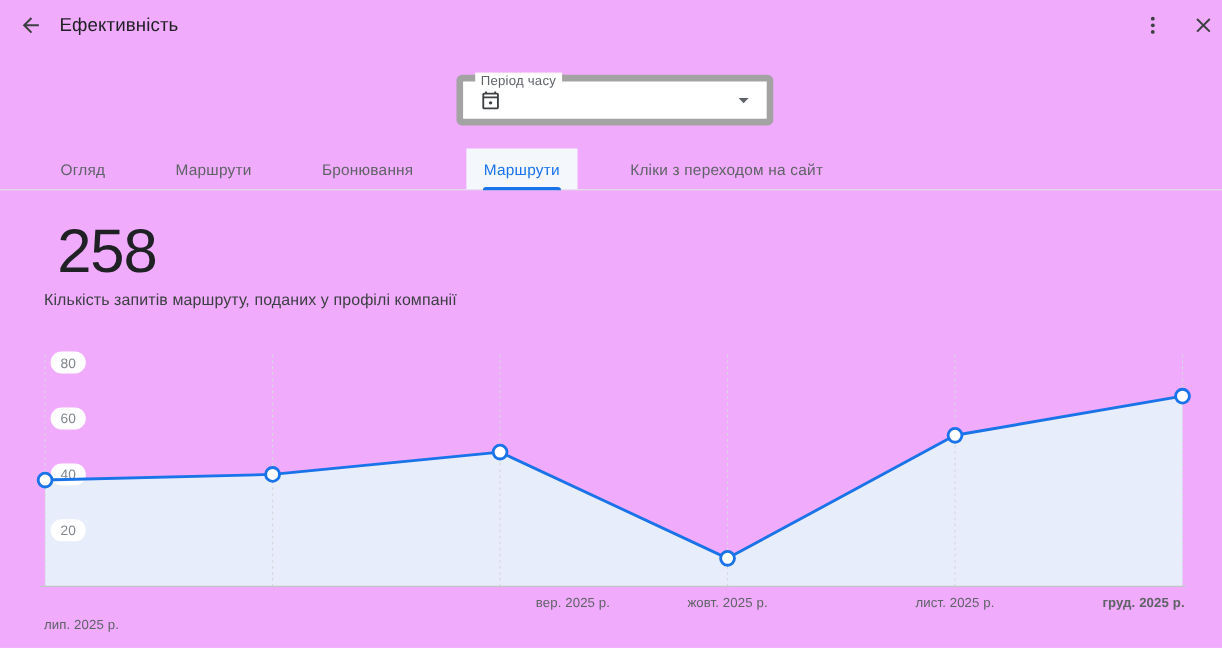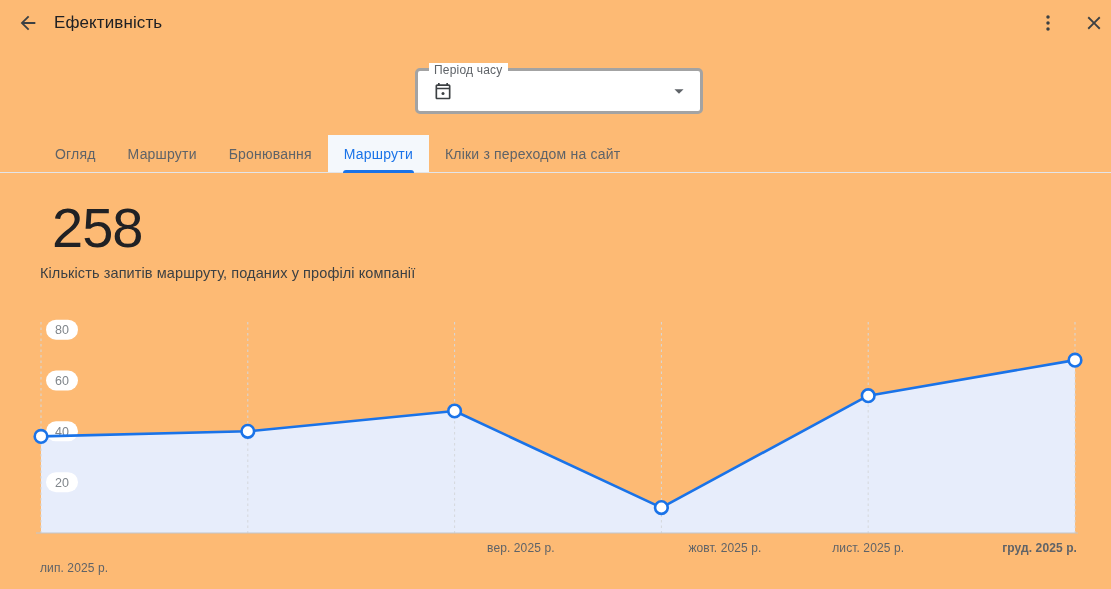--- a/index.html
+++ b/index.html
@@ -1,21 +1,21 @@
 <!DOCTYPE html>
 <html><head>
 <meta charset="utf-8">
 <style>
   * { box-sizing: border-box; }
   html, body { margin: 0; padding: 0; background: #fff; }
   .app {
     position: relative;
     width: 1111px;
     height: 589px;
-    background: #fdba74;
+    background: #f0abfc;
     font-family: "Liberation Sans", "DejaVu Sans", sans-serif;
     overflow: hidden;
     color: #202124;
   }
 
   
   .iconbtn {
     position: absolute;
     width: 40px; height: 40px;
     border: none; background: none; padding: 8px;
@@ -28,21 +28,21 @@
   .close-btn { left: 1074px; top: 3px; }
   .page-title {
     position: absolute; left: 54px; top: 13px;
     font-size: 17px; color: #202124; letter-spacing: .1px;
   }
 
   
   .datefield {
     position: absolute; left: 415px; top: 68px;
     width: 288px; height: 46px;
-    border: 3px solid #a3a3a3; border-radius: 5px;
+    border: 6px solid #a3a3a3; border-radius: 5px;
     background: #fff; cursor: pointer;
     display: flex; align-items: center;
     padding: 0 10px 0 15px;
   }
   .datefield-label {
     position: absolute; top: -8px; left: 11px;
     background: #fff; padding: 0 5px;
     font-size: 12px; color: #5f6368; letter-spacing: .2px;
   }
   .datefield-value {
@@ -51,21 +51,21 @@
     white-space: nowrap;
   }
   .datefield-caret { margin-left: auto; display: flex; }
 
   
   .tabs-row {
     position: absolute; left: 0; top: 135px;
     width: 1111px; height: 38px;
     border-bottom: 1px solid #e3e5e8;
   }
-  .tabs { display: flex; margin-left: 39px; height: 37px; }
+  .tabs { display: flex; margin-left: 39px; height: 37px; gap: 32px; }
   .tab {
     position: relative;
     border: none; background: none; cursor: pointer;
     padding: 0 16px; height: 37px;
     display: flex; align-items: center;
     font-family: inherit; font-size: 14px; font-weight: 500;
     color: #5f6368; letter-spacing: .2px; white-space: nowrap;
   }
   .tab.active { color: #1a73e8; background: #f4f8fc; }
   .tab-underline {
@@ -187,18 +187,18 @@
         <circle cx="247.8" cy="121.3132530120482" r="6.3" fill="#ffffff" stroke="#1a73e8" stroke-width="2.6"></circle>
         <circle cx="454.6" cy="100.97590361445783" r="6.3" fill="#ffffff" stroke="#1a73e8" stroke-width="2.6"></circle>
         <circle cx="661.4" cy="197.57831325301206" r="6.3" fill="#ffffff" stroke="#1a73e8" stroke-width="2.6"></circle>
         <circle cx="868.2" cy="85.72289156626505" r="6.3" fill="#ffffff" stroke="#1a73e8" stroke-width="2.6"></circle>
         <circle cx="1075" cy="50.13253012048193" r="6.3" fill="#ffffff" stroke="#1a73e8" stroke-width="2.6"></circle>
       </svg>
   </div>
   <div class="xlabels" id="xlabels">
       <div class="xlabel" style="color: rgb(95, 99, 104); left: 40px; margin-top: 20px;">лип. 2025 р.</div>
       <div class="xlabel" style="color: rgb(95, 99, 104); left: 354.6px; width: 200px; text-align: right;">вер. 2025 р.</div>
-      <div class="xlabel" style="color: rgb(95, 99, 104); left: 561.4px; width: 200px; text-align: right;">жовт. 2025 р.</div>
+      <div class="xlabel" style="color: rgb(95, 99, 104); left: 561.4px; width: 200px; text-align: center;">жовт. 2025 р.</div>
       <div class="xlabel" style="color: rgb(95, 99, 104); left: 768.2px; width: 200px; text-align: center;">лист. 2025 р.</div>
       <div class="xlabel" style="color: rgb(95, 99, 104); left: 917px; width: 160px; text-align: right; font-weight: bold;">груд. 2025 р.</div>
     </div>
 
 </div>
 
 </body></html>

